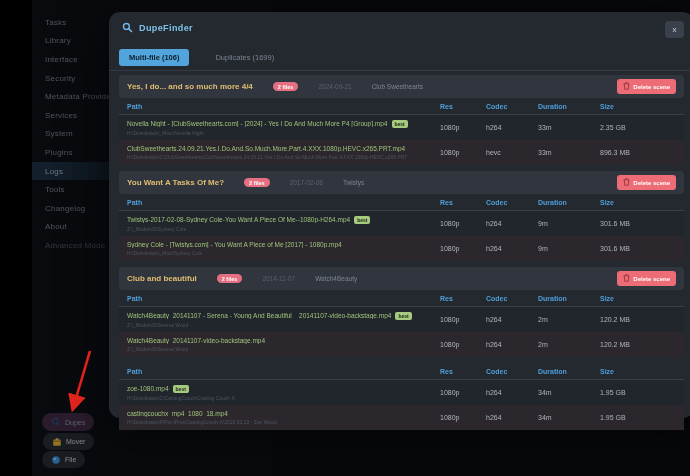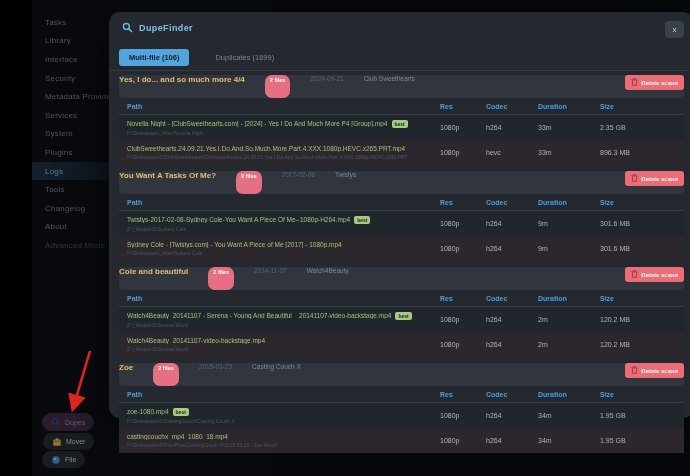--- a/index.html
+++ b/index.html
@@ -28,21 +28,21 @@
   .mhead{height:32px;display:flex;align-items:center;gap:6px;padding:0 13px;}
   .mtitle{font-size:9px;font-weight:bold;color:var(--title-blue);letter-spacing:.4px;}
   .mclose{position:absolute;top:9px;right:10px;width:19px;height:17px;border:none;border-radius:4px;
           background:#3a414c;color:#ced3da;font-size:8px;line-height:1;font-family:inherit;cursor:pointer;}
   .tabs{height:26px;display:flex;align-items:center;gap:16px;padding:0 10px;border-bottom:1px solid #343a43;}
   .tab{border:none;background:none;color:#7b8491;font-size:7.5px;font-family:inherit;padding:4px 10px;cursor:pointer;}
   .tab.active{background:var(--accent-blue);color:#0f1d2a;font-weight:bold;border-radius:3px;}
   .content{padding:4px 10px 0;}
   
   .group{margin-bottom:6px;}
-  .ghead{height:23px;background:#31363e;border-radius:4px;display:flex;gap:20px;padding:0 0;}
+  .ghead{height:23px;background:#31363e;border-radius:4px;display:flex;align-items:center;gap:20px;padding:0 8px;}
   .gtitle{font-size:8px;font-weight:bold;color:var(--group-title-yellow);white-space:nowrap;}
   .gbadge{font-size:5.5px;font-weight:bold;color:#fff;background:var(--badge-pink);padding:1.5px 5px;border-radius:7px;}
   .gdate{font-size:6.5px;color:#59616c;}
   .gstudio{font-size:6.5px;color:#7d8692;}
   .delbtn{margin-left:auto;height:15px;display:flex;align-items:center;gap:3px;background:var(--delete-red);
           border:none;border-radius:3px;padding:0 6px;color:#fff;font-size:6px;font-weight:bold;font-family:inherit;cursor:pointer;}
   .thead,.row{display:grid;grid-template-columns:minmax(0,1fr) 46px 52px 62px 76px;padding:0 8px;align-items:center;}
   .thead{height:16px;color:var(--table-header-blue);font-size:7px;font-weight:bold;border-bottom:1px solid #3a4049;}
   .row{min-height:25px;}
   .rows .row:nth-child(odd){background:#21252c;}
@@ -224,21 +224,21 @@
       </div>
       <span class="val">1080p</span>
       <span class="val">h264</span>
       <span class="val">9m</span>
       <span class="val">301.6 MB</span>
     </div>
           </div>
   </section>
         <section class="group">
     <div class="ghead">
-      <span class="gtitle">Cole and beautiful</span>
+      <span class="gtitle">Club and beautiful</span>
       <span class="gbadge">2 files</span>
       <span class="gdate">2014-11-07</span>
       <span class="gstudio">Watch4Beauty</span>
       <button class="delbtn">
         <span class="pic"><svg width="7" height="8" viewBox="0 0 7 8">
                   <path d="M.5 1.8h6M2.3.7h2.4M1.3 1.8l.4 5.5h3.6l.4-5.5" fill="none" stroke="#9c353f" stroke-width=".9"></path>
                 </svg></span>
         <span>Delete scene</span>
       </button>
     </div>
@@ -272,32 +272,20 @@
         <div class="fpath">Z:\_Models\S\Serena Wood</div>
       </div>
       <span class="val">1080p</span>
       <span class="val">h264</span>
       <span class="val">2m</span>
       <span class="val">120.2 MB</span>
     </div>
           </div>
   </section>
         <section class="group">
-    <div class="ghead">
-      <span class="gtitle">Zoe</span>
-      <span class="gbadge">2 files</span>
-      <span class="gdate">2015-03-23</span>
-      <span class="gstudio">Casting Couch X</span>
-      <button class="delbtn">
-        <span class="pic"><svg width="7" height="8" viewBox="0 0 7 8">
-                  <path d="M.5 1.8h6M2.3.7h2.4M1.3 1.8l.4 5.5h3.6l.4-5.5" fill="none" stroke="#9c353f" stroke-width=".9"></path>
-                </svg></span>
-        <span>Delete scene</span>
-      </button>
-    </div>
     <div class="thead">
       <span>Path</span>
       <span>Res</span>
       <span>Codec</span>
       <span>Duration</span>
       <span>Size</span>
     </div>
     <div class="rows">
             <div class="row">
       <div class="pathcell">

